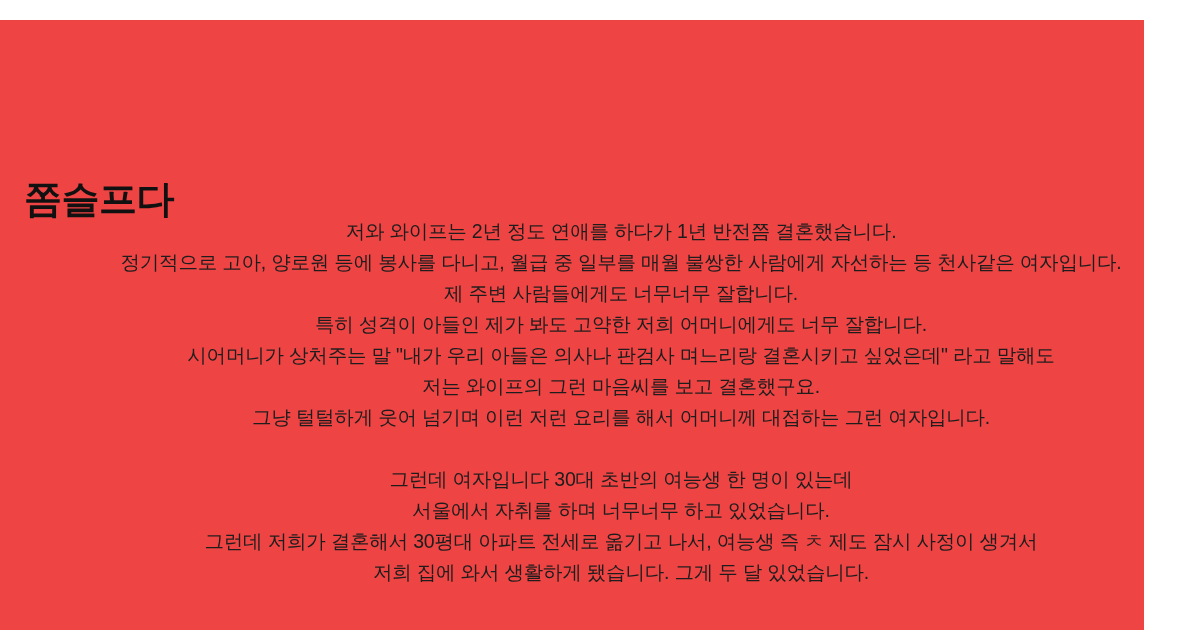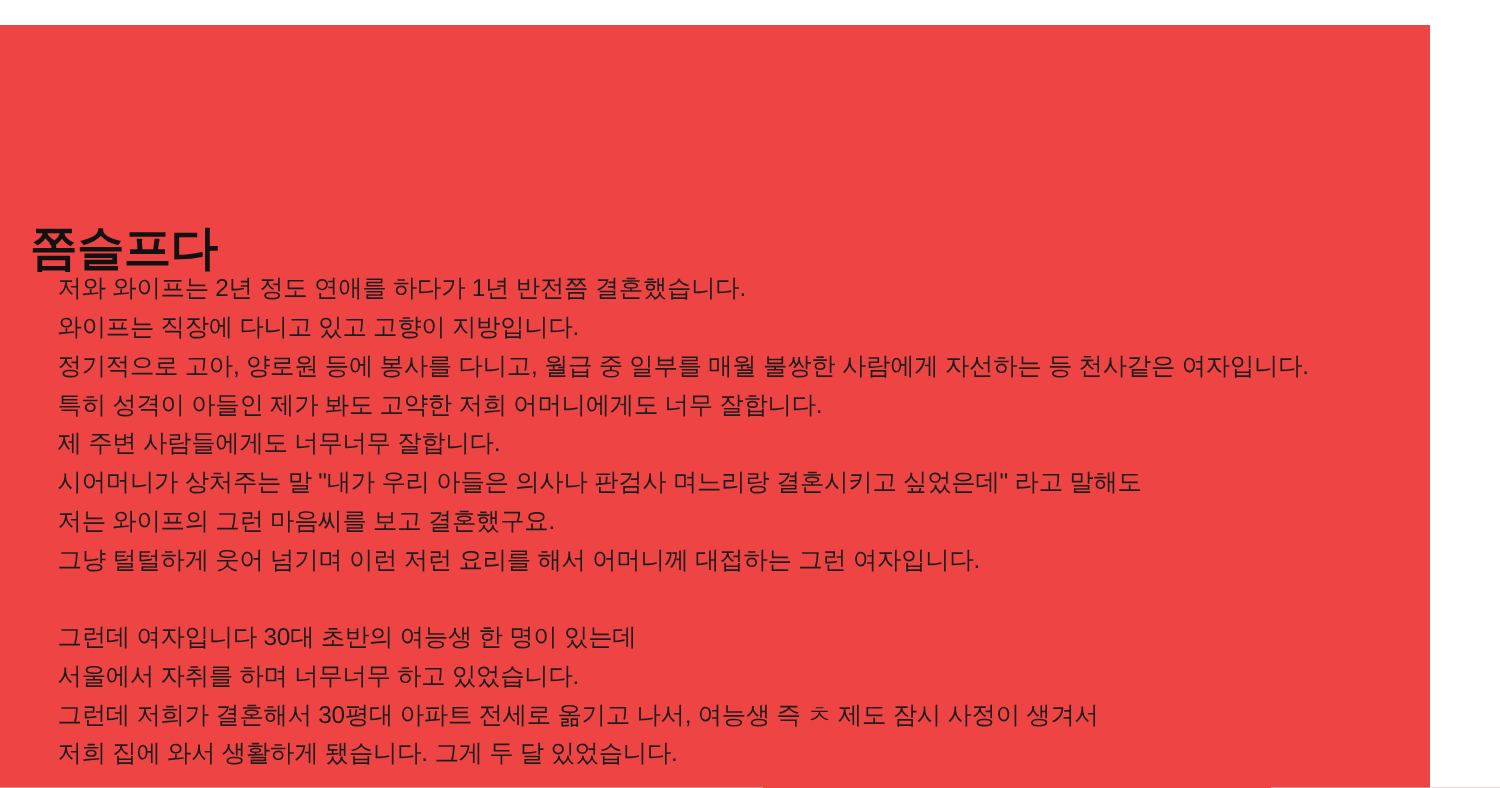--- a/index.html
+++ b/index.html
@@ -31,20 +31,21 @@
     letter-spacing: -0.5px;
     color: #111111;
     line-height: 1.1;
     white-space: nowrap;
   }
   .body-block {
     position: absolute;
     left: 46px;
     top: 196px;
     width: 1150px;
+    text-align: center;
   }
   .para {
     margin: 0;
   }
   .line {
     font-size: 19.5px;
     line-height: 31px;
     color: #1d1d1d;
     white-space: nowrap;
     letter-spacing: -0.2px;
@@ -57,24 +58,23 @@
 <body>
 
 <div class="page">
 
   <h1 class="title">쫌슬프다</h1>
 
   <div class="body-block">
 
     <div class="para">
       <div class="line">저와 와이프는 2년 정도 연애를 하다가 1년 반전쯤 결혼했습니다.</div>
-      <div class="line">와이프는 직장에 다니고 있고 고향이 지방입니다.</div>
       <div class="line">정기적으로 고아, 양로원 등에 봉사를 다니고, 월급 중 일부를 매월 불쌍한 사람에게 자선하는 등 천사같은 여자입니다.</div>
+      <div class="line">제 주변 사람들에게도 너무너무 잘합니다.</div>
       <div class="line">특히 성격이 아들인 제가 봐도 고약한 저희 어머니에게도 너무 잘합니다.</div>
-      <div class="line">제 주변 사람들에게도 너무너무 잘합니다.</div>
       <div class="line">시어머니가 상처주는 말 "내가 우리 아들은 의사나 판검사 며느리랑 결혼시키고 싶었은데" 라고 말해도</div>
       <div class="line">저는 와이프의 그런 마음씨를 보고 결혼했구요.</div>
       <div class="line">그냥 털털하게 웃어 넘기며 이런 저런 요리를 해서 어머니께 대접하는 그런 여자입니다.</div>
     </div>
 
     <div class="spacer"></div>
 
     <div class="para">
       <div class="line">그런데 여자입니다 30대 초반의 여능생 한 명이 있는데</div>
       <div class="line">서울에서 자취를 하며 너무너무 하고 있었습니다.</div>

